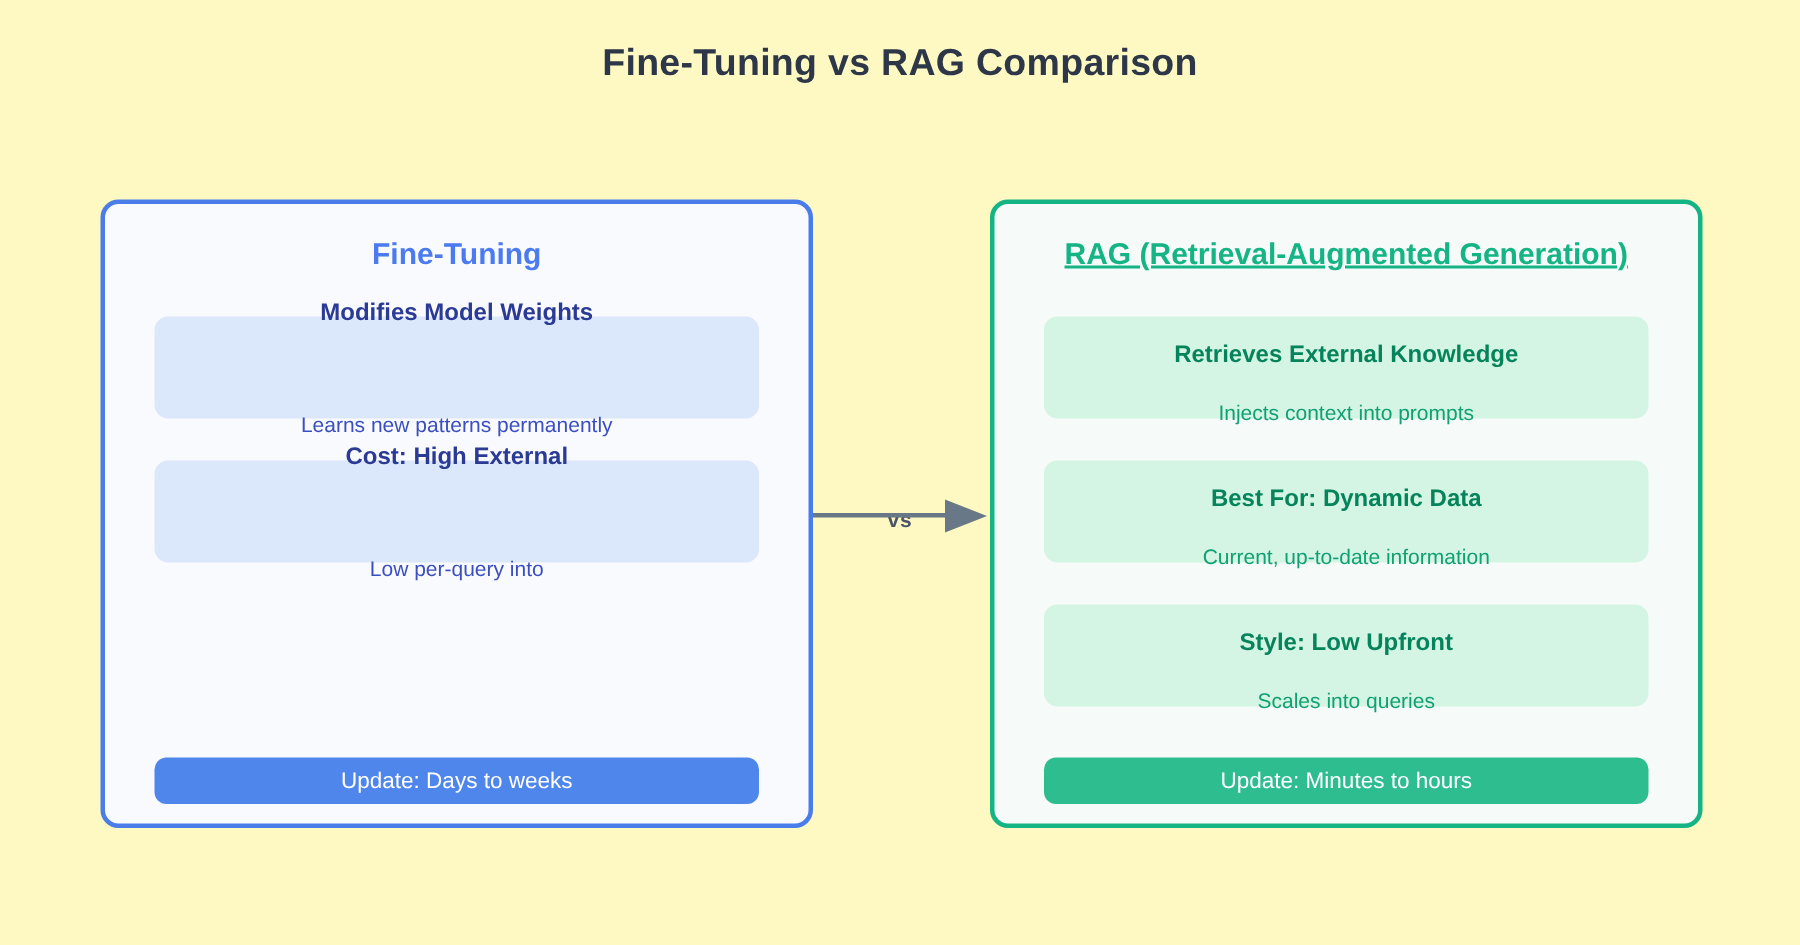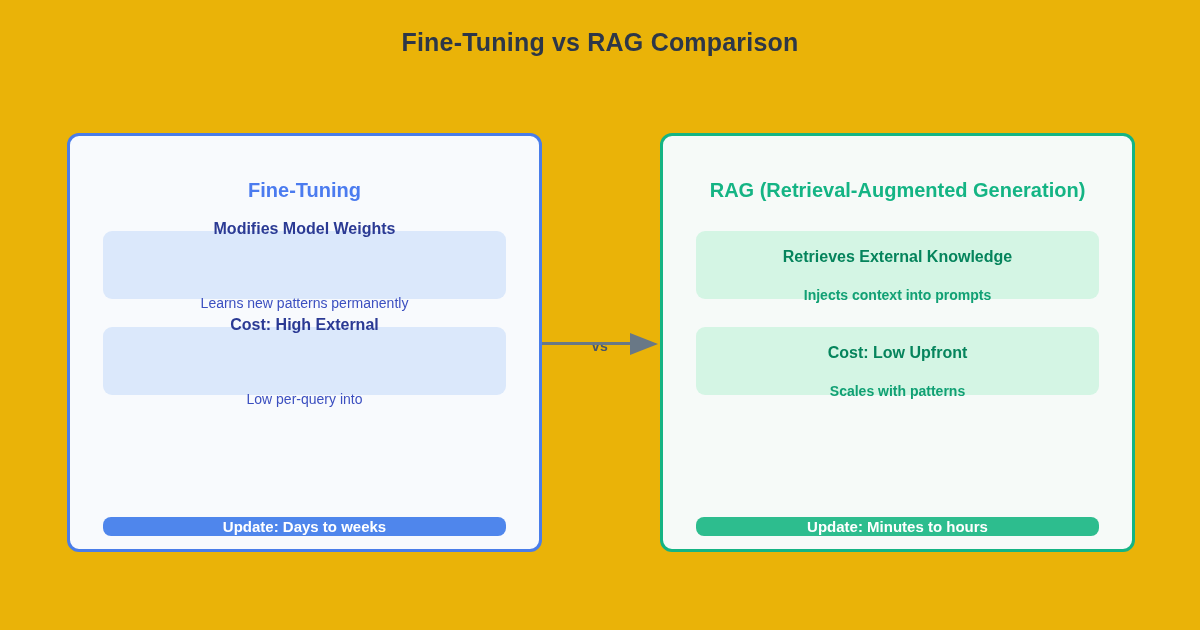--- a/index.html
+++ b/index.html
@@ -5,21 +5,21 @@
   html, body {
     margin: 0;
     padding: 0;
     background: #ffffff;
     font-family: "Liberation Sans", sans-serif;
   }
   .canvas {
     position: relative;
     width: 1200px;
     height: 630px;
-    background: #eab308;
+    background: #fef9c3;
     overflow: hidden;
   }
   .page-title {
     position: absolute;
     top: 28px;
     left: 0;
     width: 100%;
     text-align: center;
     font-size: 25px;
     font-weight: bold;
@@ -27,21 +27,21 @@
     letter-spacing: 0.2px;
   }
   .panel {
     position: absolute;
     top: 133px;
     width: 475px;
     height: 419px;
     box-sizing: border-box;
     border: 3px solid;
     border-radius: 12px;
-    padding: 42px 33px 13px 33px;
+    padding: 22px 33px 13px 33px;
     display: flex;
     flex-direction: column;
     align-items: center;
   }
   .panel-left {
     left: 67px;
     border-color: var(--left-accent, #4a7de9);
     background: #f8fafd;
   }
   .panel-right {
@@ -51,21 +51,21 @@
   }
   .panel-title {
     font-size: 20px;
     font-weight: bold;
     line-height: 24px;
     margin-bottom: 29px;
     text-align: center;
     white-space: nowrap;
   }
   .panel-left .panel-title  { color: var(--left-header, #4b7bef); }
-  .panel-right .panel-title { color: var(--right-accent, #14b484); }
+  .panel-right .panel-title { color: var(--right-accent, #14b484); text-decoration: underline; }
 
   .card {
     width: 100%;
     height: 68px;
     border-radius: 9px;
     margin-bottom: 28px;
     display: flex;
     flex-direction: column;
     justify-content: center;
     align-items: center;
@@ -82,33 +82,33 @@
     white-space: nowrap;
   }
   .card-subtitle {
     font-size: 14px;
     line-height: 1;
     white-space: nowrap;
   }
   .panel-left .card-title     { color: var(--left-dark, #2b3a94); }
   .panel-left .card-subtitle  { color: var(--left-mid, #3b4fc0); margin-top: 36px; }
   .panel-right .card-title    { color: var(--right-dark, #05845c); margin-top: 21px; }
-  .panel-right .card-subtitle { color: var(--right-mid, #11a074); font-weight: bold; }
+  .panel-right .card-subtitle { color: var(--right-mid, #11a074); }
 
   .badge {
     margin-top: auto;
     width: 100%;
-    height: 19px;
+    height: 31px;
     border-radius: 8px;
     display: flex;
     align-items: center;
     justify-content: center;
     color: #ffffff;
     font-size: 15px;
-    font-weight: bold;
+    font-weight: normal;
     flex: none;
     white-space: nowrap;
   }
   .panel-left .badge  { background: var(--left-badge-bg, #4f86ec); }
   .panel-right .badge { background: var(--right-badge-bg, #2dbd8e); text-align: center; }
 
   .connector {
     position: absolute;
     left: 542px;
     top: 320px;
@@ -178,22 +178,26 @@
   </div>
 
   <div class="panel panel-right">
     <div class="panel-title">RAG (Retrieval-Augmented Generation)</div>
 
     <div class="card">
       <div class="card-title">Retrieves External Knowledge</div>
       <div class="card-subtitle">Injects context into prompts</div>
     </div>
 
-
-    <div class="card">
-      <div class="card-title">Cost: Low Upfront</div>
-      <div class="card-subtitle">Scales with patterns</div>
+    <div class="card">
+      <div class="card-title">Best For: Dynamic Data</div>
+      <div class="card-subtitle">Current, up-to-date information</div>
+    </div>
+
+    <div class="card">
+      <div class="card-title">Style: Low Upfront</div>
+      <div class="card-subtitle">Scales into queries</div>
     </div>
 
     <div class="badge">Update: Minutes to hours</div>
   </div>
 
 </div>
 
 </body></html>

